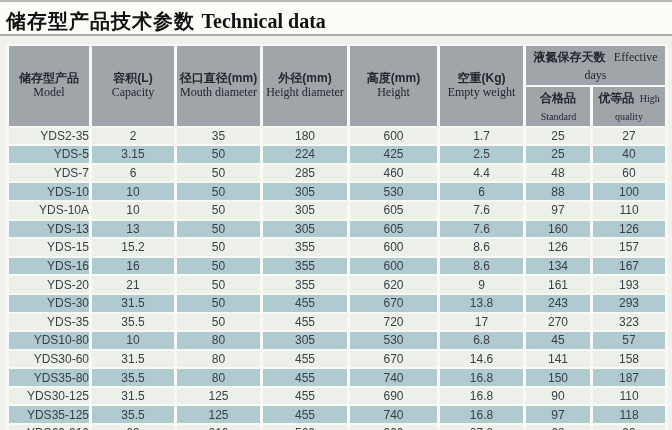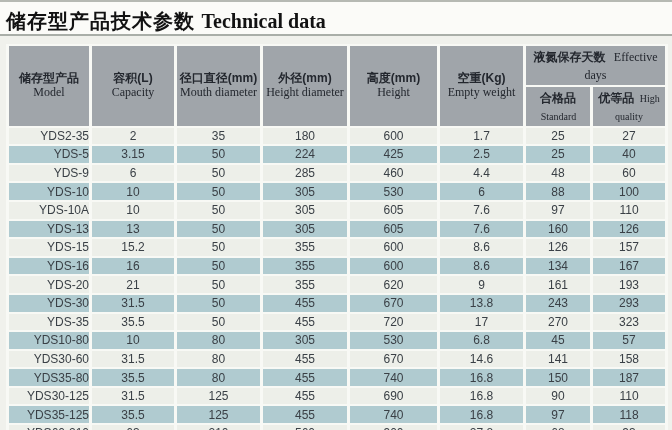--- a/index.html
+++ b/index.html
@@ -147,21 +147,21 @@
     <td class="model-cell">YDS-5</td>
     <td>3.15</td>
     <td>50</td>
     <td>224</td>
     <td>425</td>
     <td>2.5</td>
     <td>25</td>
     <td>40</td>
   </tr>
         <tr>
-    <td class="model-cell">YDS-9</td>
+    <td class="model-cell">YDS-7</td>
     <td>6</td>
     <td>50</td>
     <td>285</td>
     <td>460</td>
     <td>4.4</td>
     <td>48</td>
     <td>60</td>
   </tr>
         <tr class="teal">
     <td class="model-cell">YDS-10</td>

